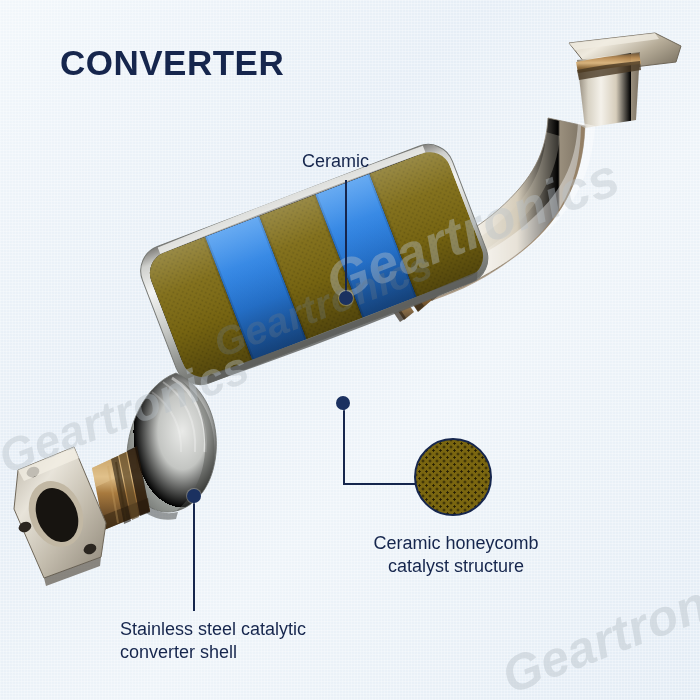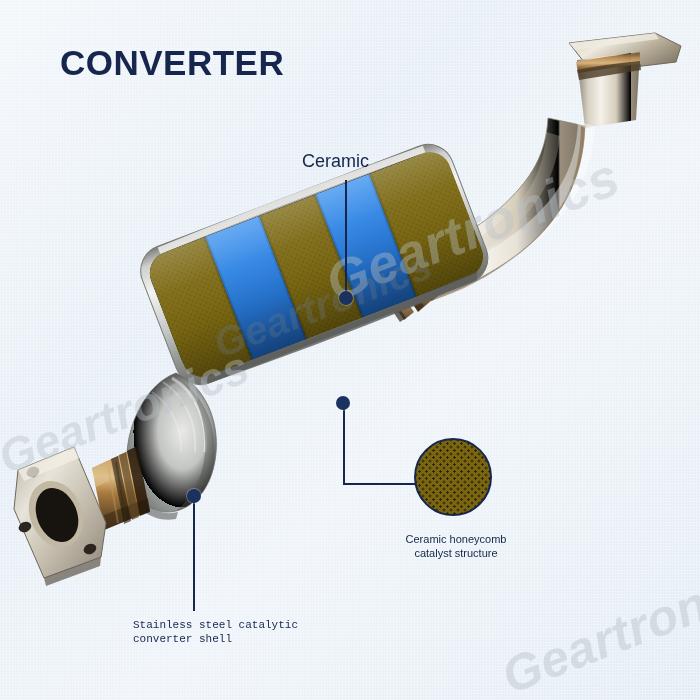--- a/index.html
+++ b/index.html
@@ -43,24 +43,24 @@
     letter-spacing:.5px;text-transform:uppercase;
   }
   #title div{white-space:nowrap;}
 
   
   #part{position:absolute;inset:0;z-index:4;}
 
   
   .callout-text{
     position:absolute;z-index:25;color:#16264d;
-    font-size:11px;line-height:1.28;white-space:pre-line;
+    font-size:18px;line-height:1.28;white-space:pre-line;
   }
   #lbl-oxidant{left:302px;top:150px;font-size:18px;}
-  #lbl-shell{left:133px;top:618px;font-family:Liberation Mono, monospace;}
+  #lbl-shell{left:120px;top:618px;}
   #lbl-honey{left:358px;top:532px;text-align:center;width:196px;}
 
   .leader{position:absolute;z-index:24;background:#16264d;}
   .dot{
     position:absolute;z-index:26;border-radius:50%;
     background:#1b3160;box-shadow:0 0 0 1px rgba(255,255,255,.25);
   }
 
   
   #honeycomb{

